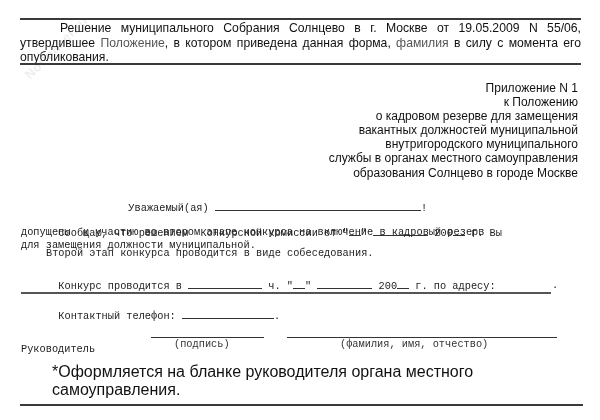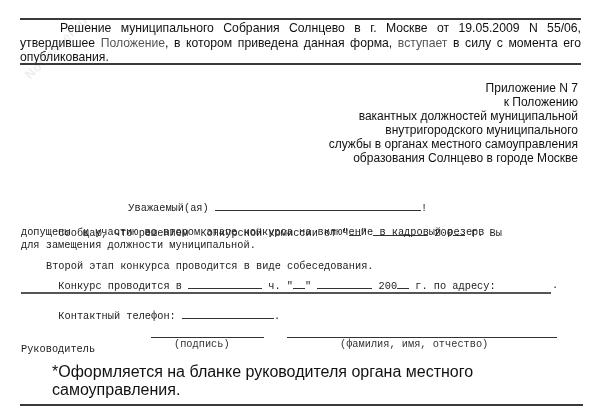--- a/index.html
+++ b/index.html
@@ -33,46 +33,47 @@
 <body>
 
 <div class="watermark">Normaber.ru</div>
 
 <div class="rule" style="left:20px; top:18px; width:561px;"></div>
 
 <div class="header sans">
   <span class="ind"></span><span>Решение муниципального Собрания Солнцево в г. Москве от 19.05.2009 N 55/06,</span>
   <span>утвердившее</span>
   <span class="light">Положение</span><span>, в котором приведена данная форма,</span>
-  <span class="light">вступает</span>
+  <span class="light">фамилия</span>
   <span>в силу с момента его опубликования.</span>
 </div>
 
 <div class="rule" style="left:20px; top:63px; width:561px;"></div>
 
 <div class="appendix sans">
-  <div>Приложение N 7</div>
+  <div>Приложение N 1</div>
   <div>к Положению</div>
+  <div>о кадровом резерве для замещения</div>
   <div>вакантных должностей муниципальной</div>
   <div>внутригородского муниципального</div>
   <div>службы в органах местного самоуправления</div>
   <div>образования Солнцево в городе Москве</div>
 </div>
 
 <div class="line mono" style="left:116px; top:188px;">
   <span>Уважаемый(ая)</span> <span class="ul" style="width:206px;"></span><span>!</span>
 </div>
 
 <div class="line mono" style="left:46px; top:213px;">
   <span>Сообщаю, что решением  Конкурсной комиссии от "</span><span class="ul" style="width:12px;"></span><span>" </span><span class="ul" style="width:55px;"></span><span> 200</span><span class="ul" style="width:12px;"></span><span> г. Вы</span>
 </div>
 <div class="line mono" style="left:21px; top:226px;">допущены  к участию во втором этапе конкурса на включение в кадровый резерв</div>
 <div class="line mono" style="left:21px; top:239px;">для замещения должности муниципальной.</div>
 
-<div class="line mono" style="left:46px; top:260px;">Второй этап конкурса проводится в виде собеседования.</div>
+<div class="line mono" style="left:46px; top:247px;">Второй этап конкурса проводится в виде собеседования.</div>
 
 <div class="line mono" style="left:46px; top:266px;">
   <span>Конкурс проводится в </span><span class="ul" style="width:74px;"></span><span> ч. "</span><span class="ul" style="width:12px;"></span><span>" </span><span class="ul" style="width:55px;"></span><span> 200</span><span class="ul" style="width:12px;"></span><span> г. по адресу:</span>
 </div>
 
 <div class="abs-ul" style="left:21px; top:292px; width:530px; border-top:2px solid #555;"></div>
 <div class="line mono" style="left:552px; top:279px;">.</div>
 
 <div class="line mono" style="left:46px; top:296px;text-align:right;">
   <span>Контактный телефон: </span><span class="ul" style="width:92px;"></span><span>.</span>

